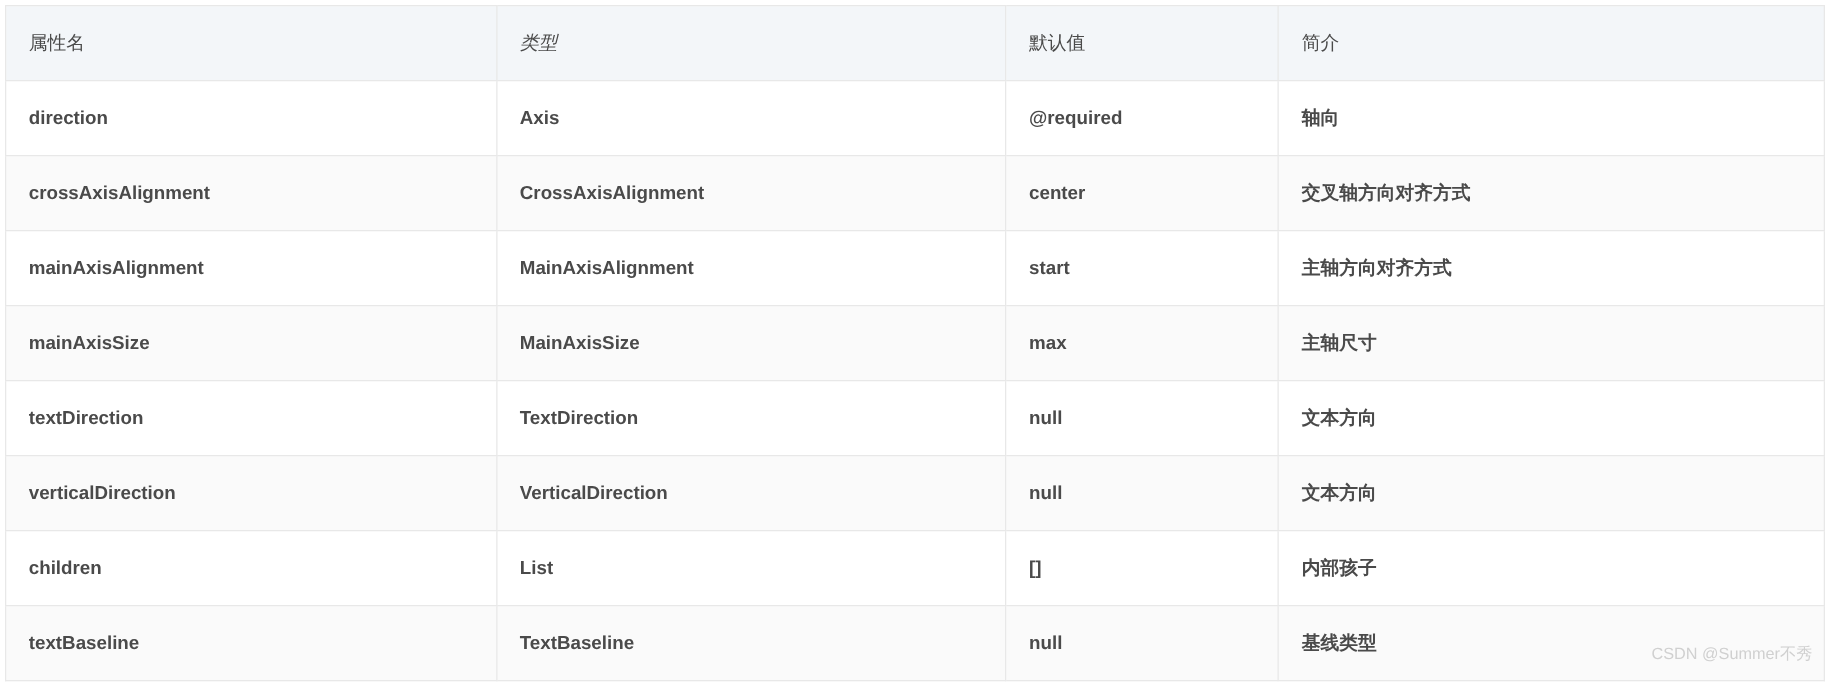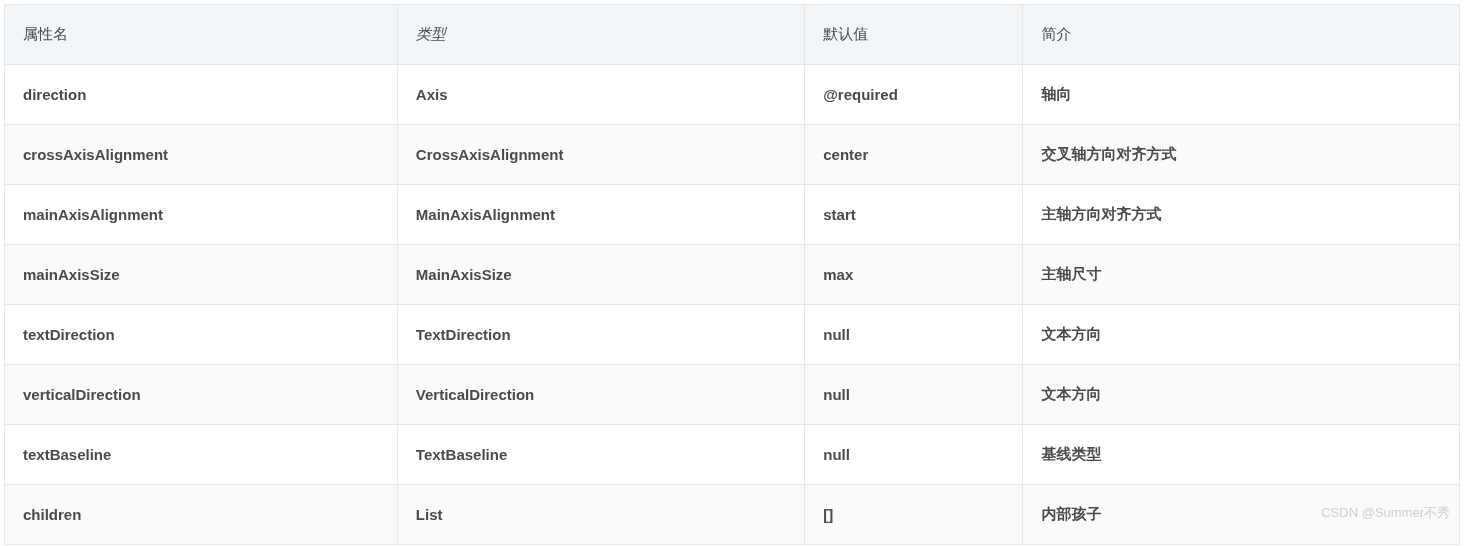--- a/index.html
+++ b/index.html
@@ -38,21 +38,21 @@
     }
     tbody tr:nth-child(even) {
       background-color: #fafafa;
     }
     .col-1 { width: 27%; }
     .col-2 { width: 28%; font-style: italic; }
     .col-3 { width: 15%; font-family: Liberation Mono, monospace; }
     .col-4 { width: 30%; }
     .watermark {
       position: fixed;
-      bottom: 24px;
+      bottom: 14px;
       right: 14px;
       color: #d0d0d0;
       font-size: 13px;
       pointer-events: none;
     }
   </style>
 </head>
 <body>
 
 <table>
@@ -95,27 +95,27 @@
       <td>null</td>
       <td>文本方向</td>
     </tr>
     <tr>
       <td>verticalDirection</td>
       <td>VerticalDirection</td>
       <td>null</td>
       <td>文本方向</td>
     </tr>
     <tr>
+      <td>children</td>
+      <td>List</td>
+      <td>[]</td>
+      <td>内部孩子</td>
+    </tr>
+    <tr>
       <td>textBaseline</td>
       <td>TextBaseline</td>
       <td>null</td>
       <td>基线类型</td>
-    </tr>
-    <tr>
-      <td>children</td>
-      <td>List</td>
-      <td>[]</td>
-      <td>内部孩子</td>
     </tr>
   </tbody>
 </table>
 
 <div class="watermark">CSDN @Summer不秀</div>
 
 </body></html>

